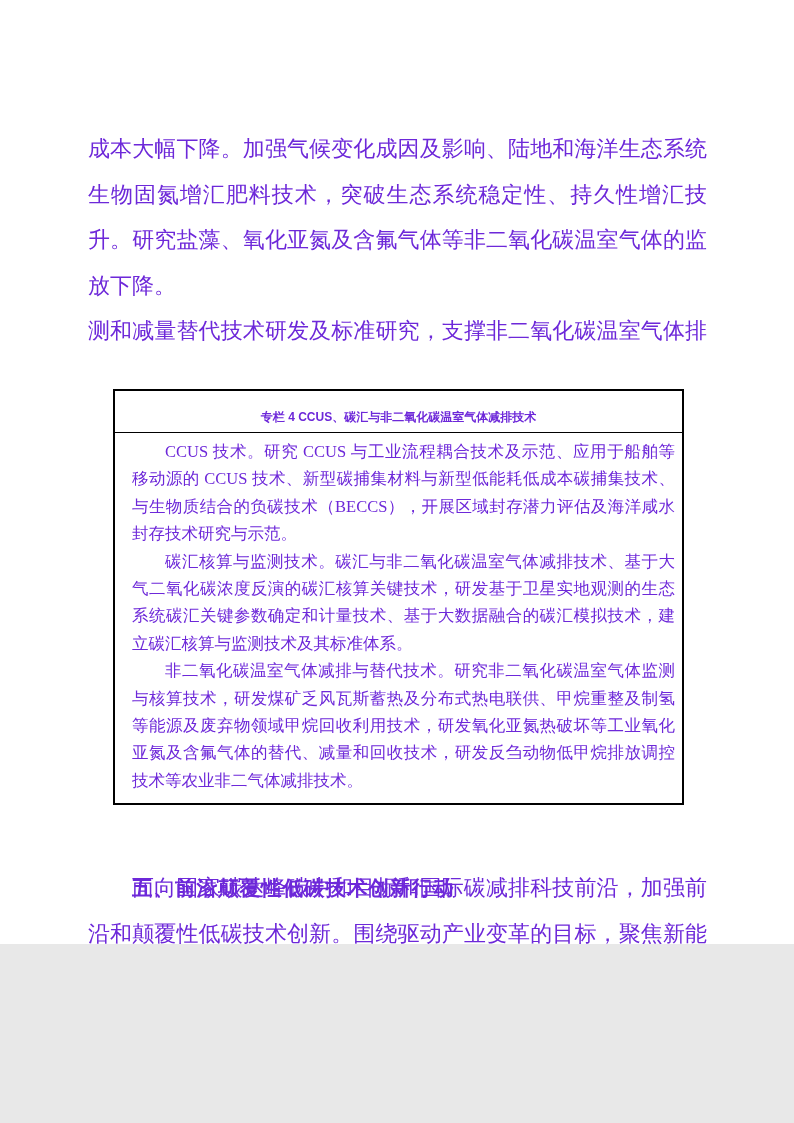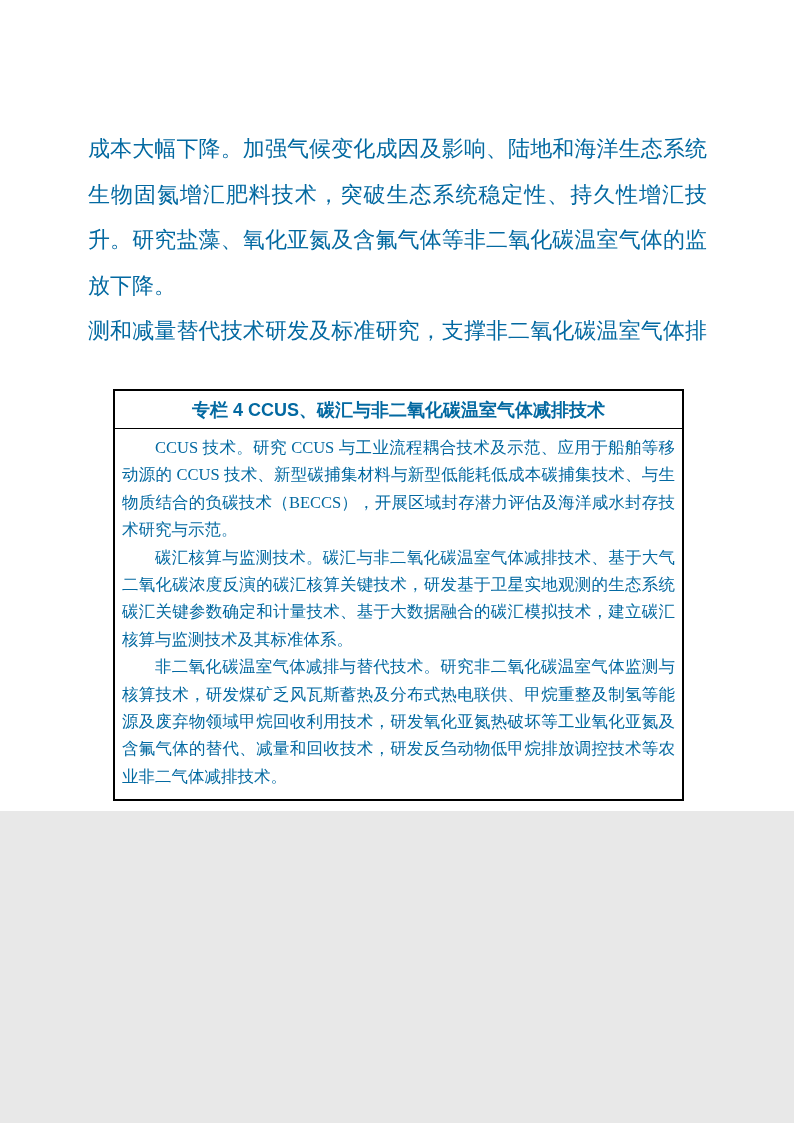--- a/index.html
+++ b/index.html
@@ -1,23 +1,23 @@
 <!DOCTYPE html>
 <html><head>
 <meta charset="utf-8">
 <style>
   html, body { margin: 0; padding: 0; background: #e8e8e8; }
   .page {
     position: relative;
     width: 794px;
-    height: 811px;
+    height: 944px;
     margin: 0 auto;
     background: #ffffff;
     font-family: "Liberation Serif", "DejaVu Serif", serif;
-    color: #0369a1;
+    color: #6d28d9;
     overflow: hidden;
   }
   
   .body-block {
     position: absolute;
     left: 88px;
     top: 126px;
     width: 619px;
   }
   .bline {
@@ -36,27 +36,28 @@
   .column-box {
     position: absolute;
     left: 113px;
     top: 389px;
     width: 567px;
     border: 2px solid #000000;
   }
   .column-box .box-header {
     font-family: "Liberation Sans", "DejaVu Sans", sans-serif;
     font-weight: bold;
-    font-size: 18px;
+    font-size: 12px;
     text-align: center;
-    padding: 7px 4px 6px 4px;
+    padding: 18px 4px 6px 4px;
     border-bottom: 1.5px solid #000000;
   }
   .column-box .box-body {
     padding: 5px 7px 9px 7px;
+    margin-left: 10px;
   }
   .box-para {
     margin: 0;
     font-size: 16.5px;
     line-height: 27.4px;
     text-align: justify;
     text-justify: inter-character;
     text-indent: 2em;
   }
   
@@ -105,17 +106,18 @@
       <p class="box-para">CCUS 技术。研究 CCUS 与工业流程耦合技术及示范、应用于船舶等移动源的 CCUS 技术、新型碳捕集材料与新型低能耗低成本碳捕集技术、与生物质结合的负碳技术（BECCS），开展区域封存潜力评估及海洋咸水封存技术研究与示范。</p>
       <p class="box-para">碳汇核算与监测技术。碳汇与非二氧化碳温室气体减排技术、基于大气二氧化碳浓度反演的碳汇核算关键技术，研发基于卫星实地观测的生态系统碳汇关键参数确定和计量技术、基于大数据融合的碳汇模拟技术，建立碳汇核算与监测技术及其标准体系。</p>
       <p class="box-para">非二氧化碳温室气体减排与替代技术。研究非二氧化碳温室气体监测与核算技术，研发煤矿乏风瓦斯蓄热及分布式热电联供、甲烷重整及制氢等能源及废弃物领域甲烷回收利用技术，研发氧化亚氮热破坏等工业氧化亚氮及含氟气体的替代、减量和回收技术，研发反刍动物低甲烷排放调控技术等农业非二气体减排技术。</p>
     </div>
   </div>
 
   <div class="section-heading">五、前沿颠覆性低碳技术创新行动</div>
 
   <div class="closing-block">
     <div class="bline j indent">面向国家碳达峰碳中和目标和国际碳减排科技前沿，加强前</div>
+    <div class="bline j">沿和颠覆性低碳技术创新。围绕驱动产业变革的目标，聚焦新能</div>
   </div>
 
   <div class="page-number">— 7 —</div>
 
 </div>
 
 </body></html>

